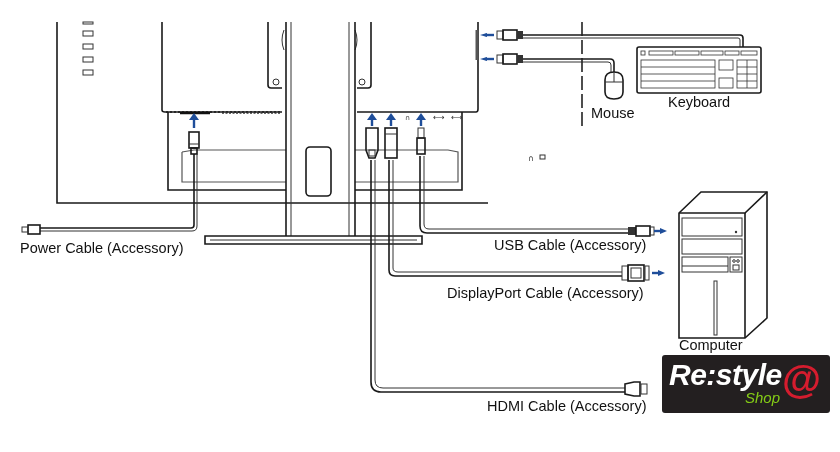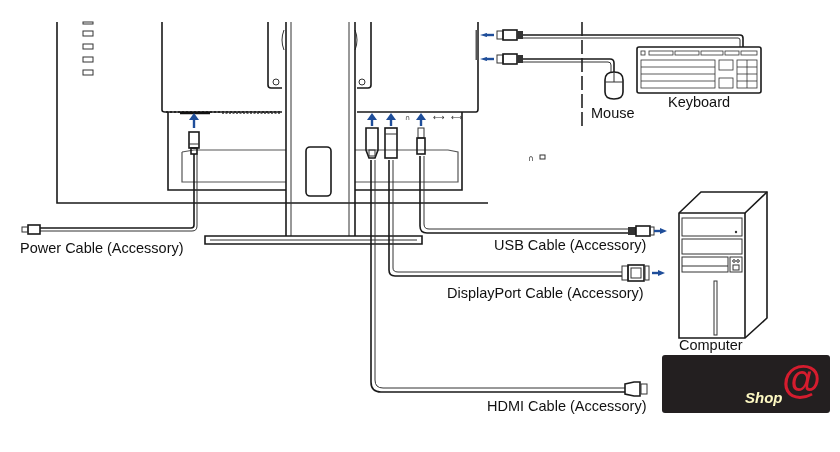--- a/index.html
+++ b/index.html
@@ -6,21 +6,21 @@
     body { width: 840px; height: 452px; overflow: hidden; position: relative; font-family: "Liberation Sans", sans-serif; }
     svg { position: absolute; left: 0; top: 0; }
     .ln { fill: none; stroke: #1a1a1a; stroke-width: 1.6; }
     .thin { fill: none; stroke: #333; stroke-width: 1; }
     .gray { fill: none; stroke: #555; stroke-width: 1.2; }
     .arrow { fill: #1f4e9a; stroke: none; }
     .arrowl { stroke: #1f4e9a; stroke-width: 2.4; fill: none; }
     .lbl { font-family: "Liberation Sans", sans-serif; font-size: 14.5px; fill: #111; }
     .logo { position: absolute; left: 662px; top: 355px; width: 168px; height: 58px; background: #231f20; border-radius: 3px; overflow: hidden; }
     .logo-main { position: absolute; left: 7px; top: 3px; font-family: "Liberation Sans", sans-serif; font-style: italic; font-weight: bold; font-size: 30px; color: #ffffff; letter-spacing: -0.5px; }
-    .logo-sub { position: absolute; left: 83px; top: 34px; font-family: "Liberation Sans", sans-serif; font-style: italic; font-weight: bold; font-size: 15px; color: #fef9c3; }
+    .logo-sub { position: absolute; left: 83px; top: 34px; font-family: "Liberation Sans", sans-serif; font-style: italic; font-weight: normal; font-size: 15px; color: #84cc16; }
     .logo-at { position: absolute; left: 120px; top: 4px; font-family: "Liberation Sans", sans-serif; font-weight: bold; font-size: 40px; color: #d51c2e; line-height: 40px; }
   </style>
 </head>
 <body>
 
 <svg width="840" height="452" viewBox="0 0 840 452">
 
   <g>
     <path class="ln" d="M57 22 L57 203 L488 203"></path>
 
@@ -191,15 +191,16 @@
     <rect x="730" y="257" width="12" height="15" class="thin"></rect>
     <circle cx="734" cy="261" r="1.3" class="thin"></circle>
     <circle cx="738" cy="261" r="1.3" class="thin"></circle>
     <rect x="733" y="265" width="6" height="5" class="thin"></rect>
     <rect x="714" y="281" width="3" height="54" class="thin"></rect>
   </g>
   <text class="lbl" x="679" y="350">Computer</text>
 </svg>
 
 <div class="logo">
+  <span class="logo-main">Re:style</span>
   <span class="logo-at">@</span>
   <span class="logo-sub">Shop</span>
 </div>
 
 </body></html>

